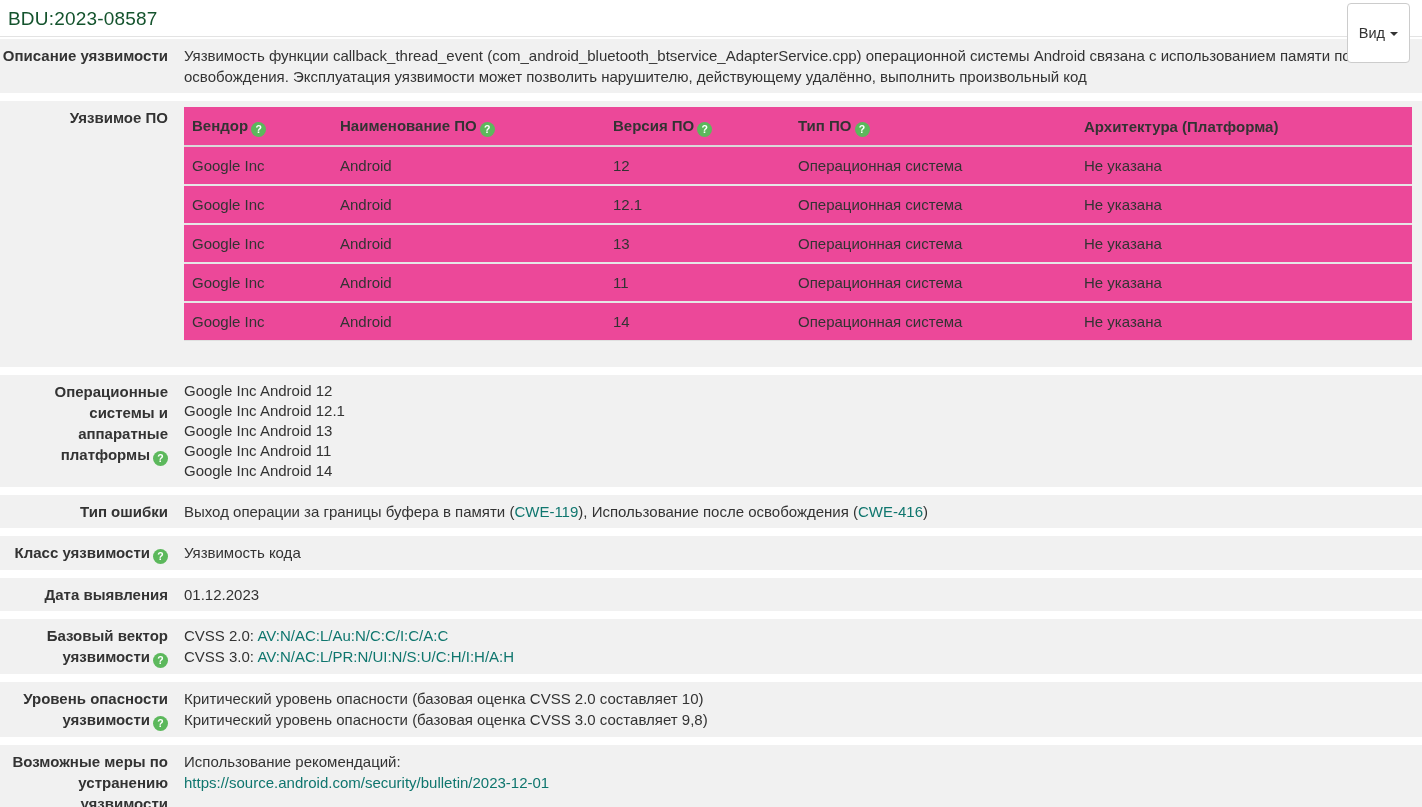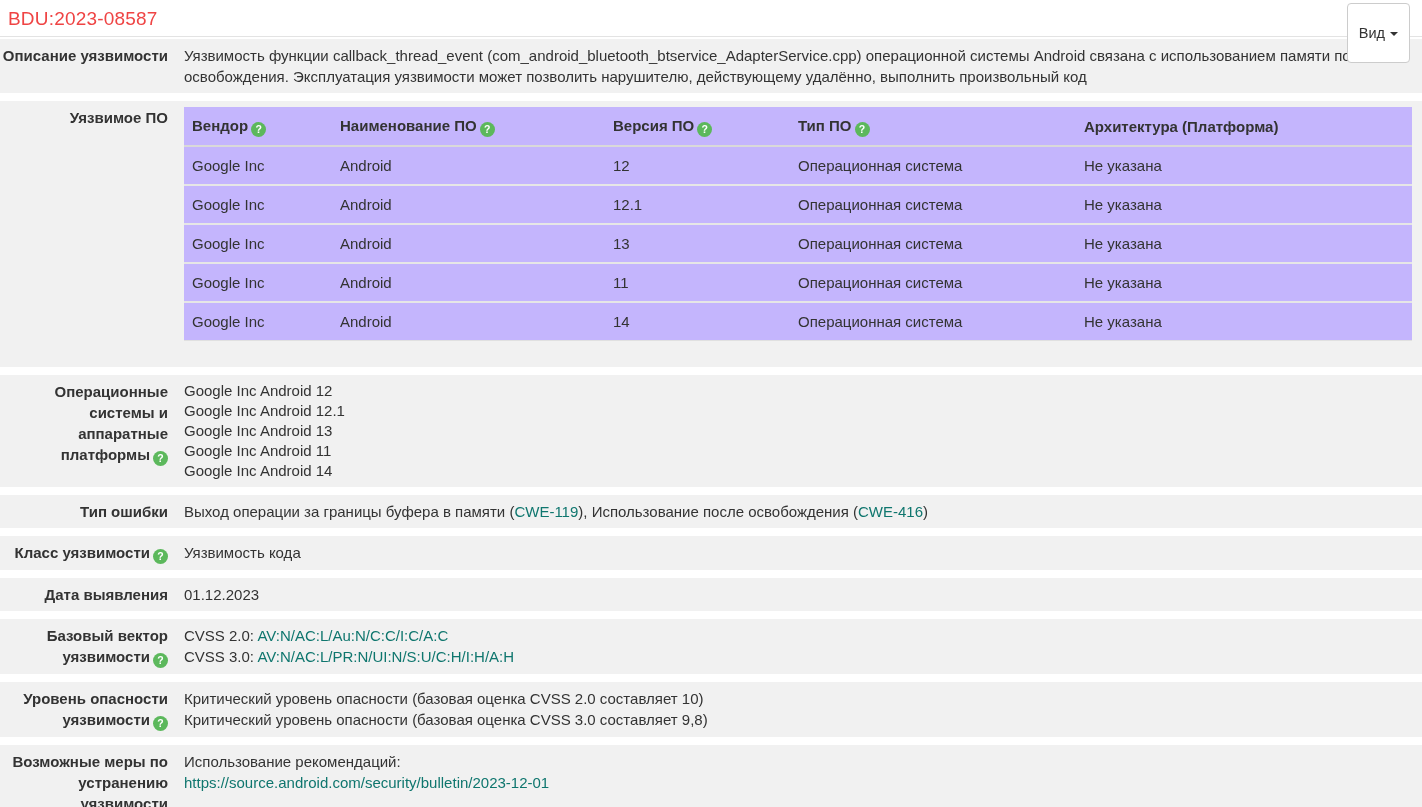--- a/index.html
+++ b/index.html
@@ -1,21 +1,21 @@
 <!DOCTYPE html>
 <html><head>
 <meta charset="utf-8">
 <style>
   * { margin:0; padding:0; box-sizing:border-box; }
   html,body { width:1422px; height:807px; overflow:hidden; background:#fff;
     font-family:"Liberation Sans", sans-serif; font-size:15px; line-height:1.4; color:#333; }
 
   
   .header-bar { position:relative; height:36px; padding:6px 8px; }
-  .page-title { font-size:19px; color:#ef4444; font-weight:400; letter-spacing:.2px; }
+  .page-title { font-size:19px; color:#14532d; font-weight:400; letter-spacing:.2px; }
   .view-btn { position:absolute; top:3px; right:12px; background:#fff; border:1px solid #ccc;
     border-radius:4px; padding:21px 11px; font-size:14.5px; color:#333; cursor:pointer;
     font-family:"Liberation Sans", sans-serif; }
   .caret { display:inline-block; width:0; height:0; margin-left:5px; vertical-align:middle;
     border-top:4px solid #333; border-right:4px solid transparent; border-left:4px solid transparent; }
 
   
   .rows { border-top:1px solid #e3e3e3; padding-top:2px; }
   .row { display:flex; background:#f1f1f1; margin-bottom:8px; }
   .label-cell { width:176px; flex:0 0 176px; text-align:right; font-weight:bold;
@@ -24,21 +24,21 @@
 
   .qicon { display:inline-block; width:15px; height:15px; border-radius:50%; background:#5cb85c;
     color:#fff; font-size:10.5px; font-weight:bold; line-height:15px; text-align:center;
     vertical-align:-2px; margin-left:3px; cursor:pointer; }
 
   a.lnk { color:#0f766e; text-decoration:none; cursor:pointer; }
 
   
   .sw-wrap { margin-bottom:20px; }
   .sw-table { width:100%; border-collapse:separate; border-spacing:0; }
-  .sw-table th, .sw-table td { text-align:left; padding:8px; background:#c4b5fd;
+  .sw-table th, .sw-table td { text-align:left; padding:8px; background:#ec4899;
     border-bottom:2px solid #e6e6e6; font-size:15px; }
   .sw-table th { font-weight:bold; border-bottom:2px solid #d9d9d9; }
   .sw-table tr:last-child td { border-bottom:1px solid #e0e0e0; }
 
   .line { display:block; }
   .plat-line { display:block; line-height:20px; }
 </style>
 </head>
 <body>
 

